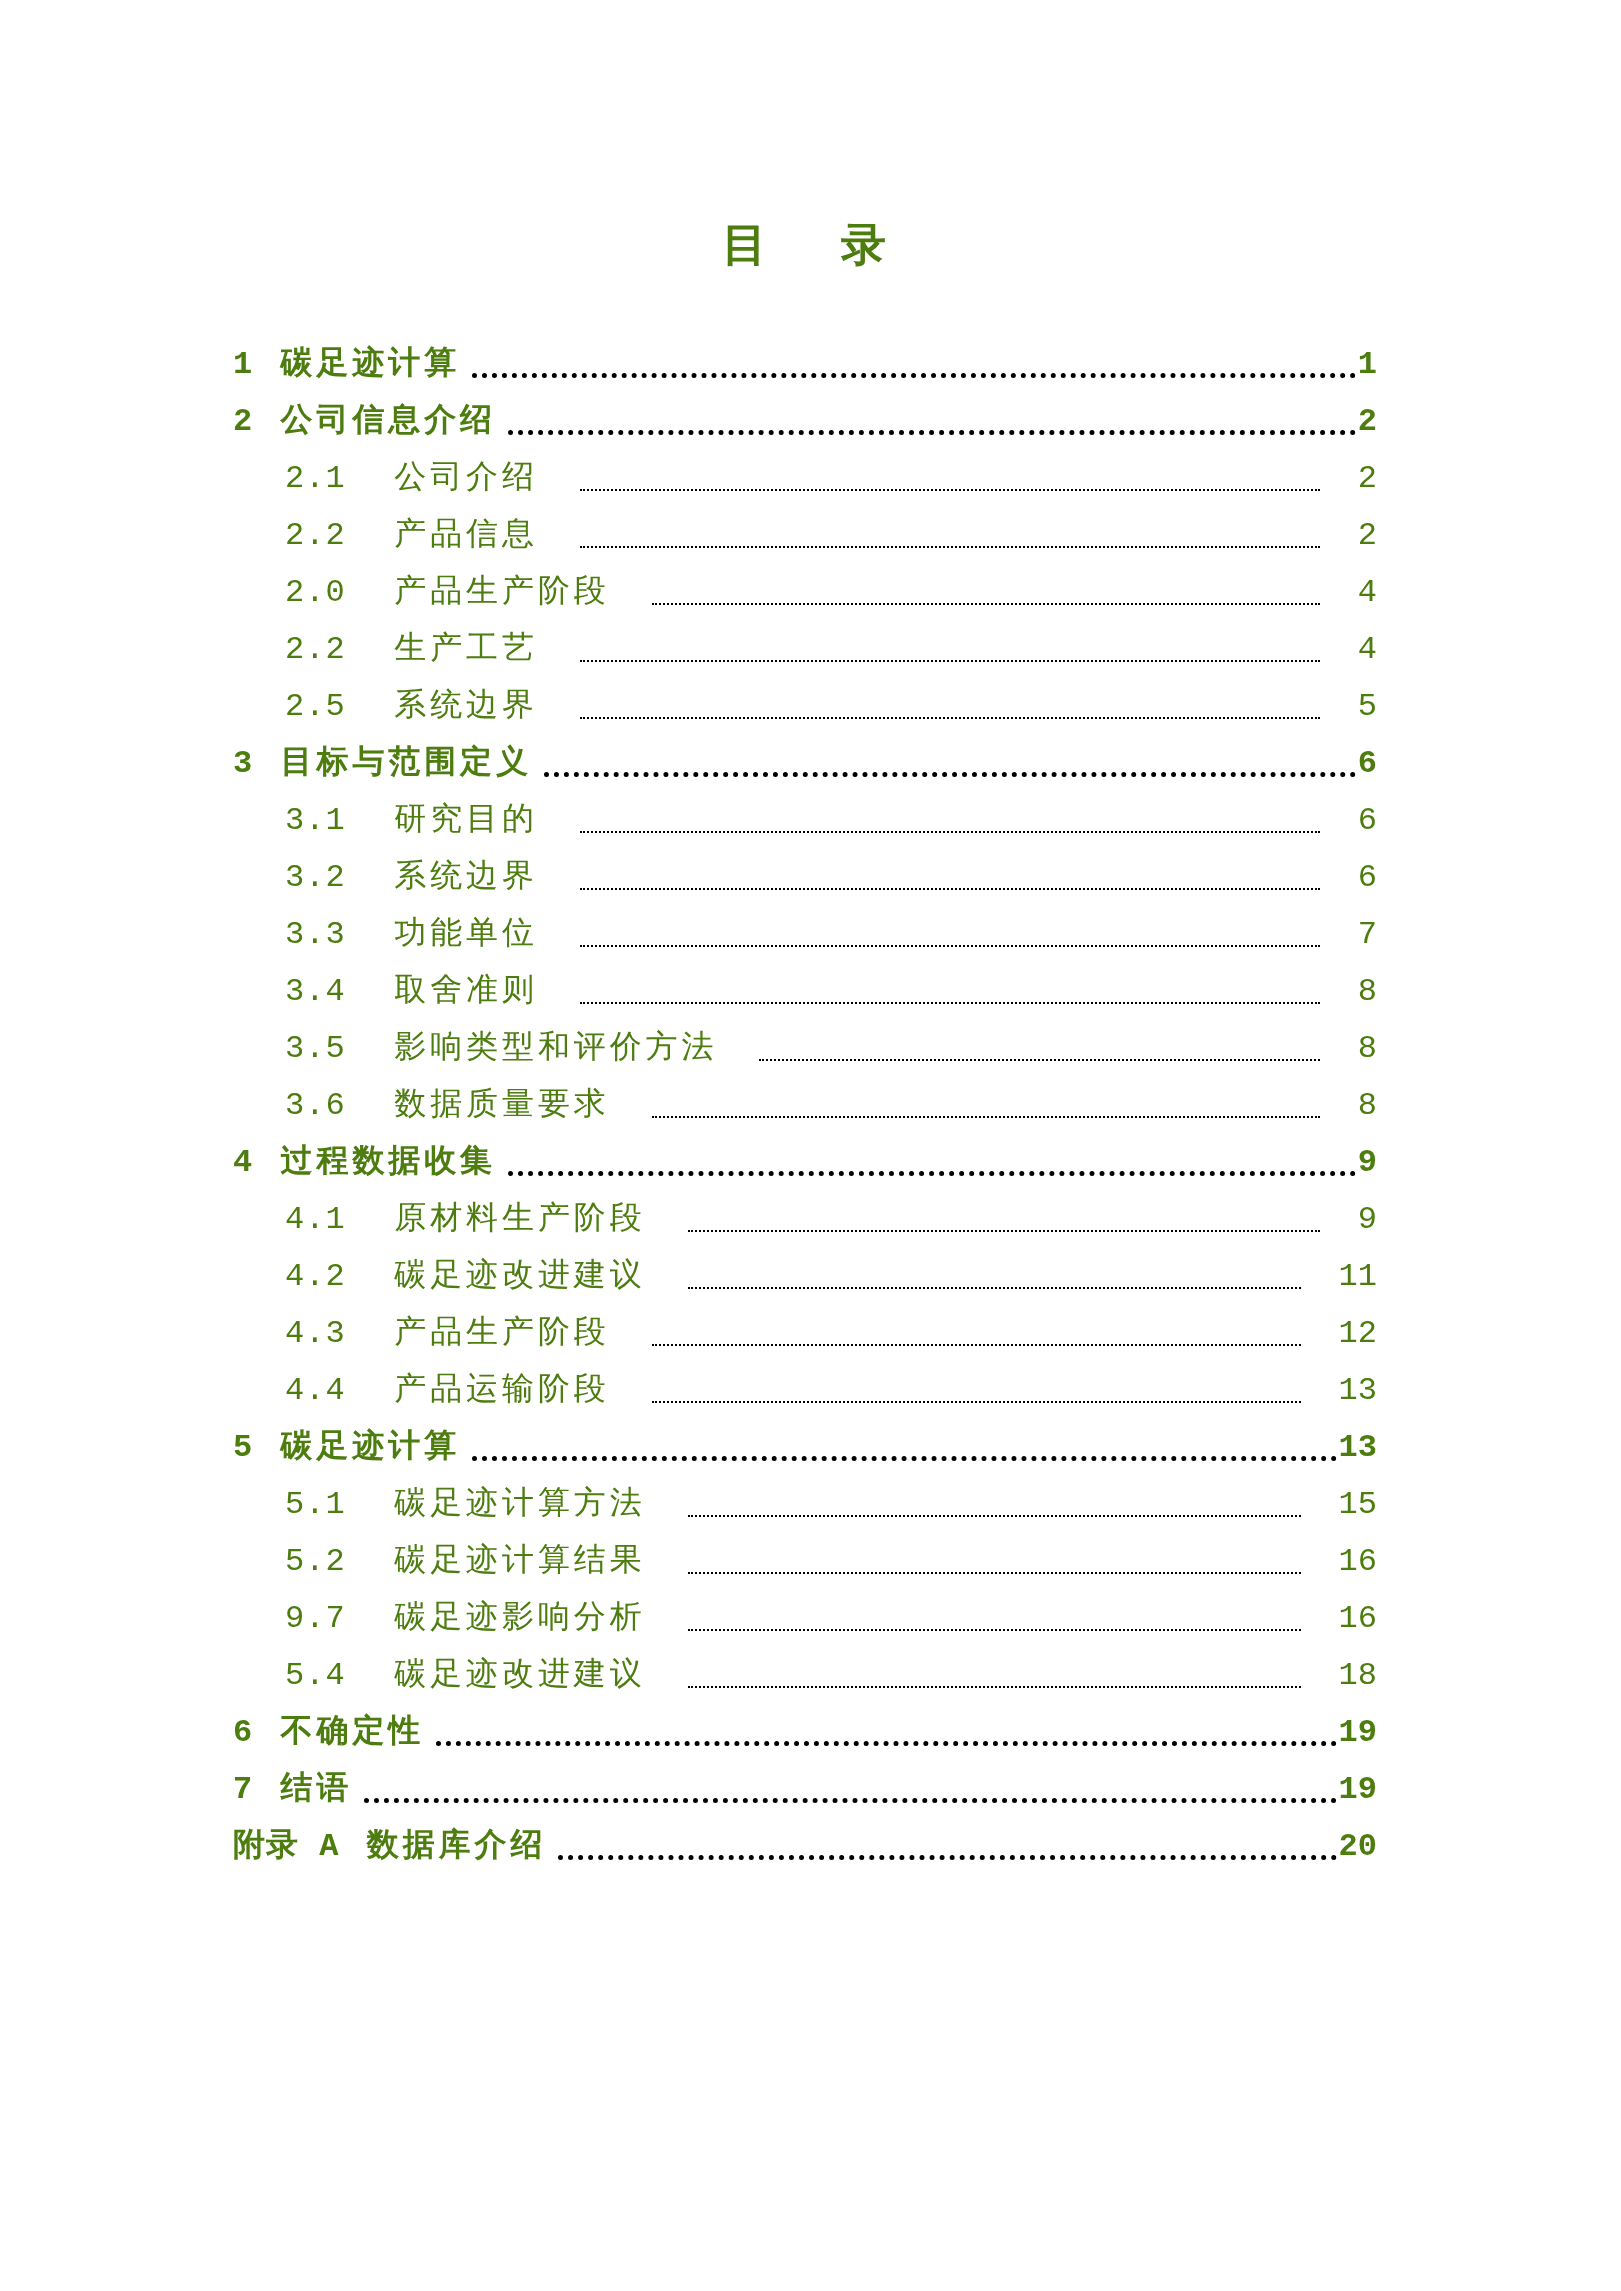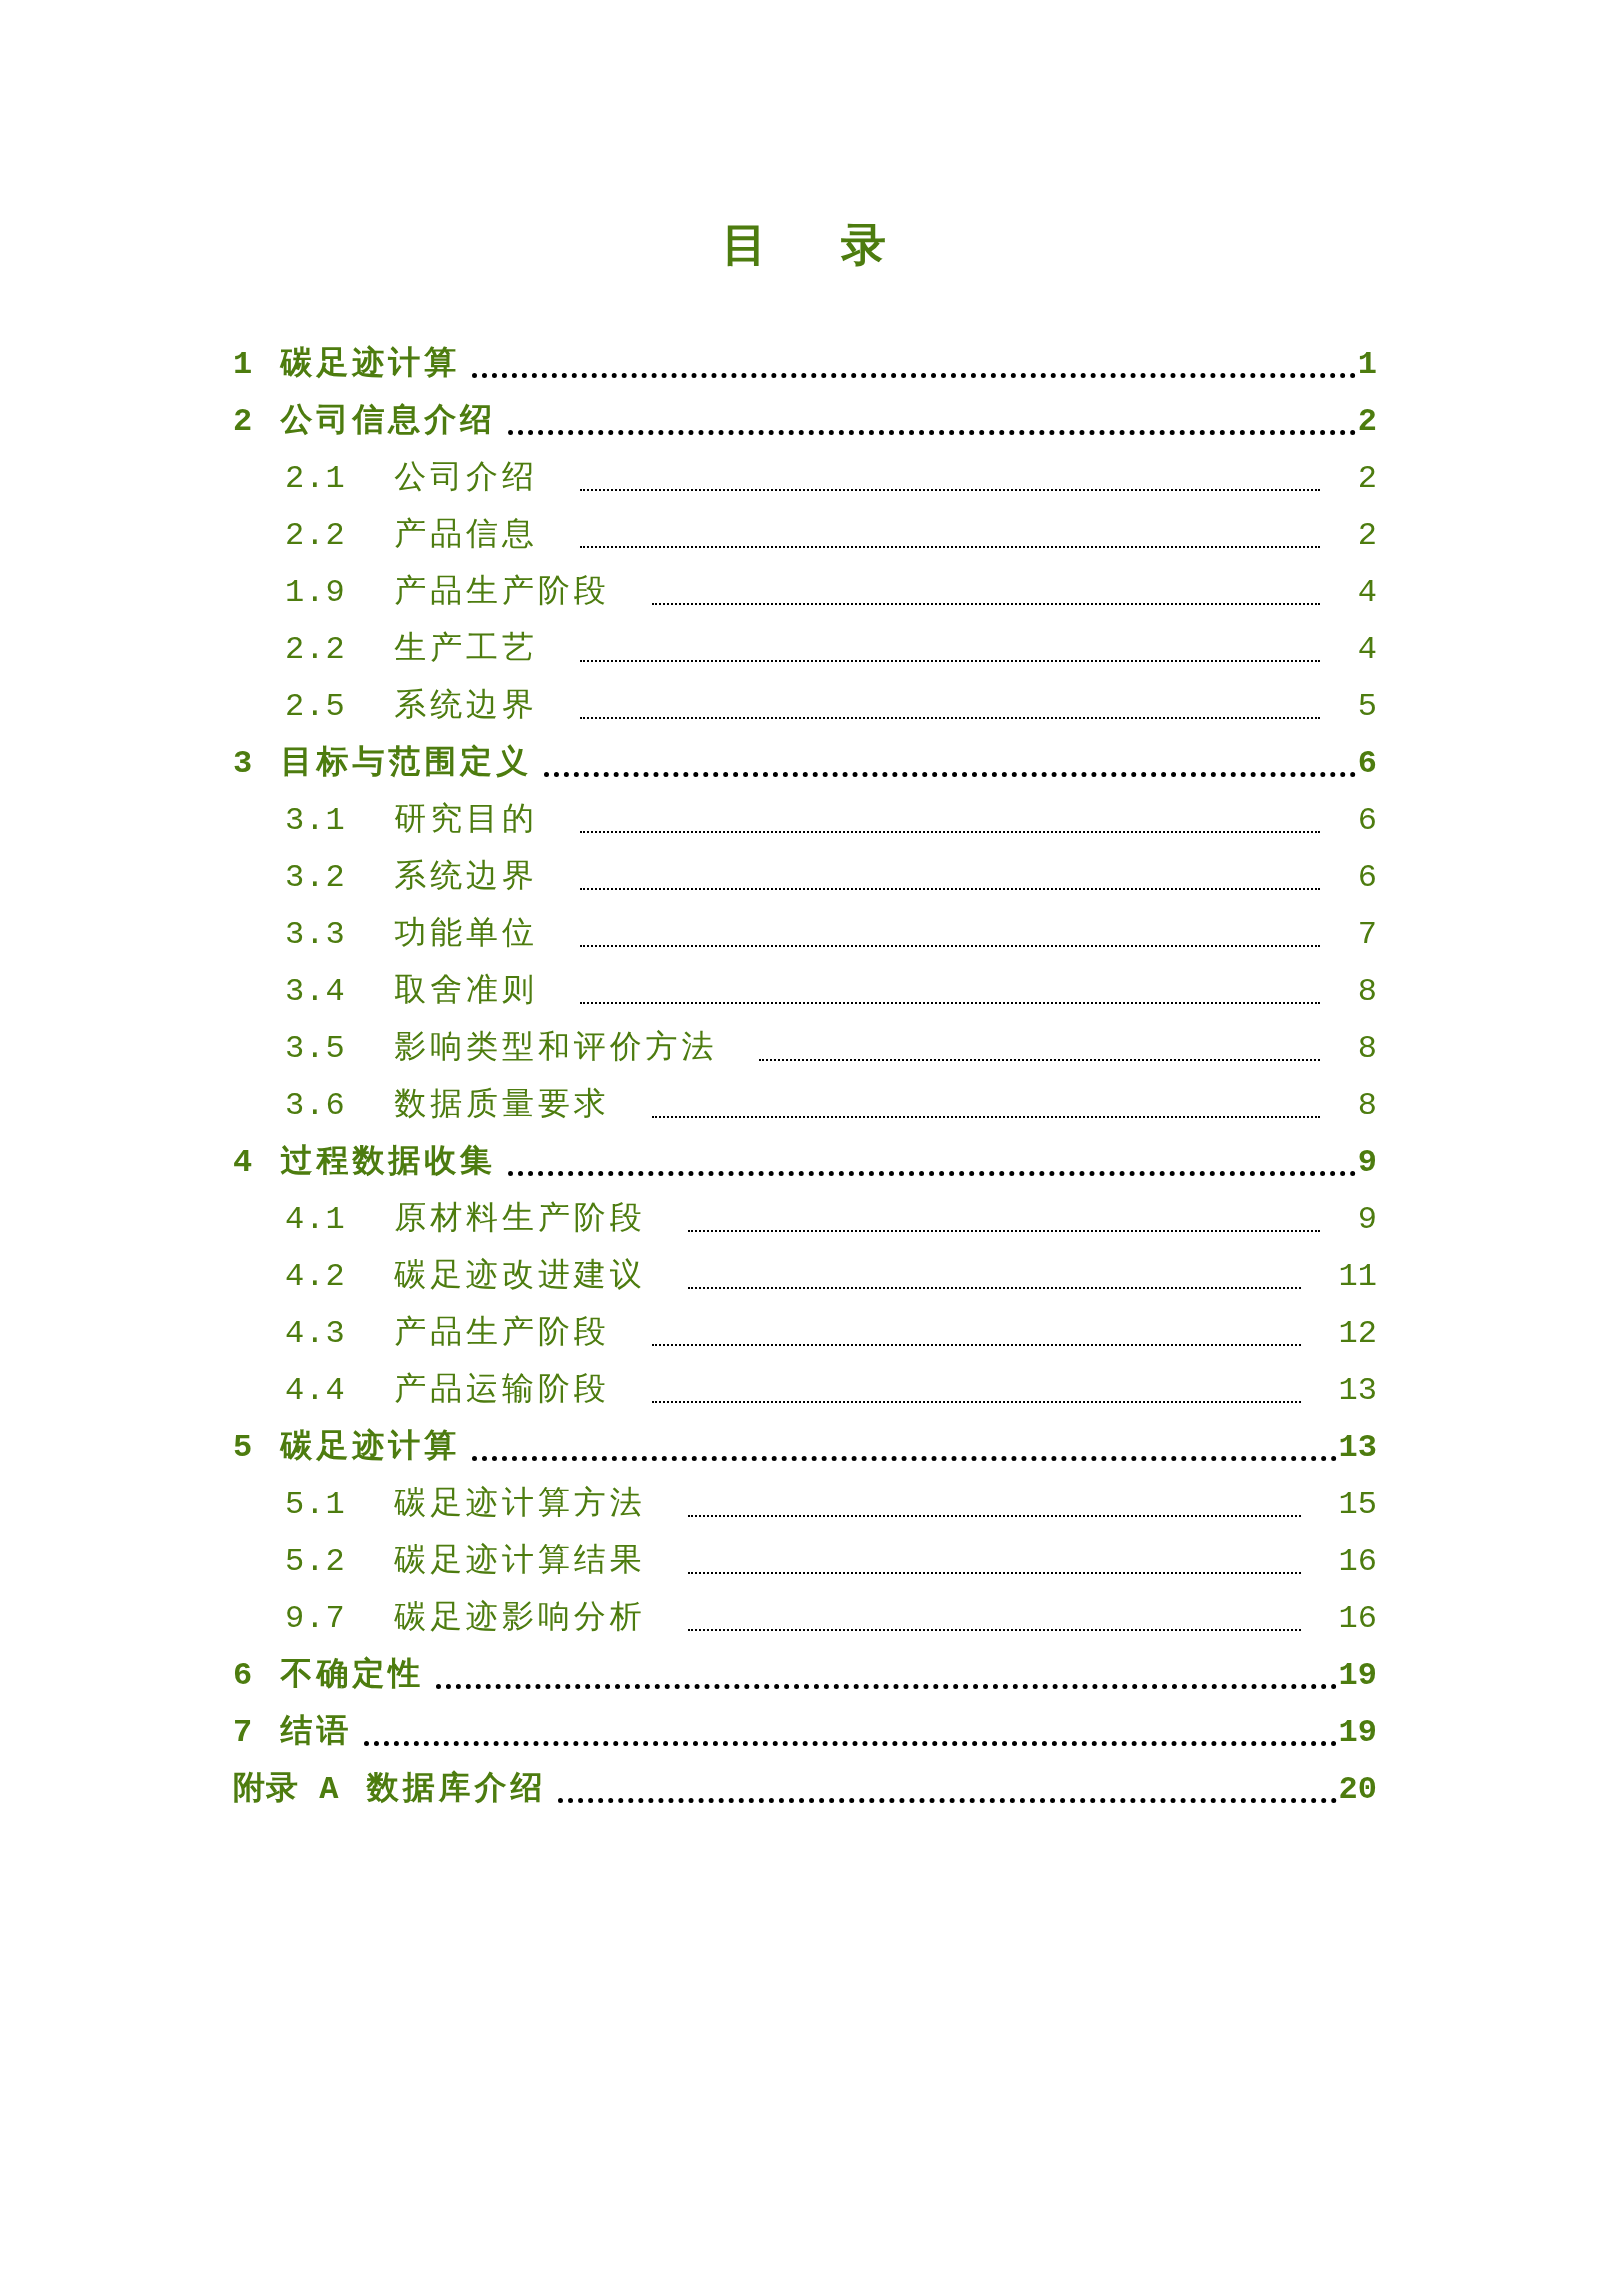--- a/index.html
+++ b/index.html
@@ -97,21 +97,21 @@
     <span class="leader"></span>
     <span class="pagenum">2</span>
   </div>
       <div class="toc-row level2">
     <span class="num">2.2</span>
     <span class="label">产品信息</span>
     <span class="leader"></span>
     <span class="pagenum">2</span>
   </div>
       <div class="toc-row level2">
-    <span class="num">1.9</span>
+    <span class="num">2.0</span>
     <span class="label">产品生产阶段</span>
     <span class="leader"></span>
     <span class="pagenum">4</span>
   </div>
       <div class="toc-row level2">
     <span class="num">2.2</span>
     <span class="label">生产工艺</span>
     <span class="leader"></span>
     <span class="pagenum">4</span>
   </div>
@@ -209,20 +209,26 @@
     <span class="num">5.2</span>
     <span class="label">碳足迹计算结果</span>
     <span class="leader"></span>
     <span class="pagenum">16</span>
   </div>
       <div class="toc-row level2">
     <span class="num">9.7</span>
     <span class="label">碳足迹影响分析</span>
     <span class="leader"></span>
     <span class="pagenum">16</span>
+  </div>
+      <div class="toc-row level2">
+    <span class="num">5.4</span>
+    <span class="label">碳足迹改进建议</span>
+    <span class="leader"></span>
+    <span class="pagenum">18</span>
   </div>
       <div class="toc-row level1">
     <span class="num">6</span>
     <span class="label">不确定性</span>
     <span class="leader"></span>
     <span class="pagenum">19</span>
   </div>
       <div class="toc-row level1">
     <span class="num">7</span>
     <span class="label">结语</span>

